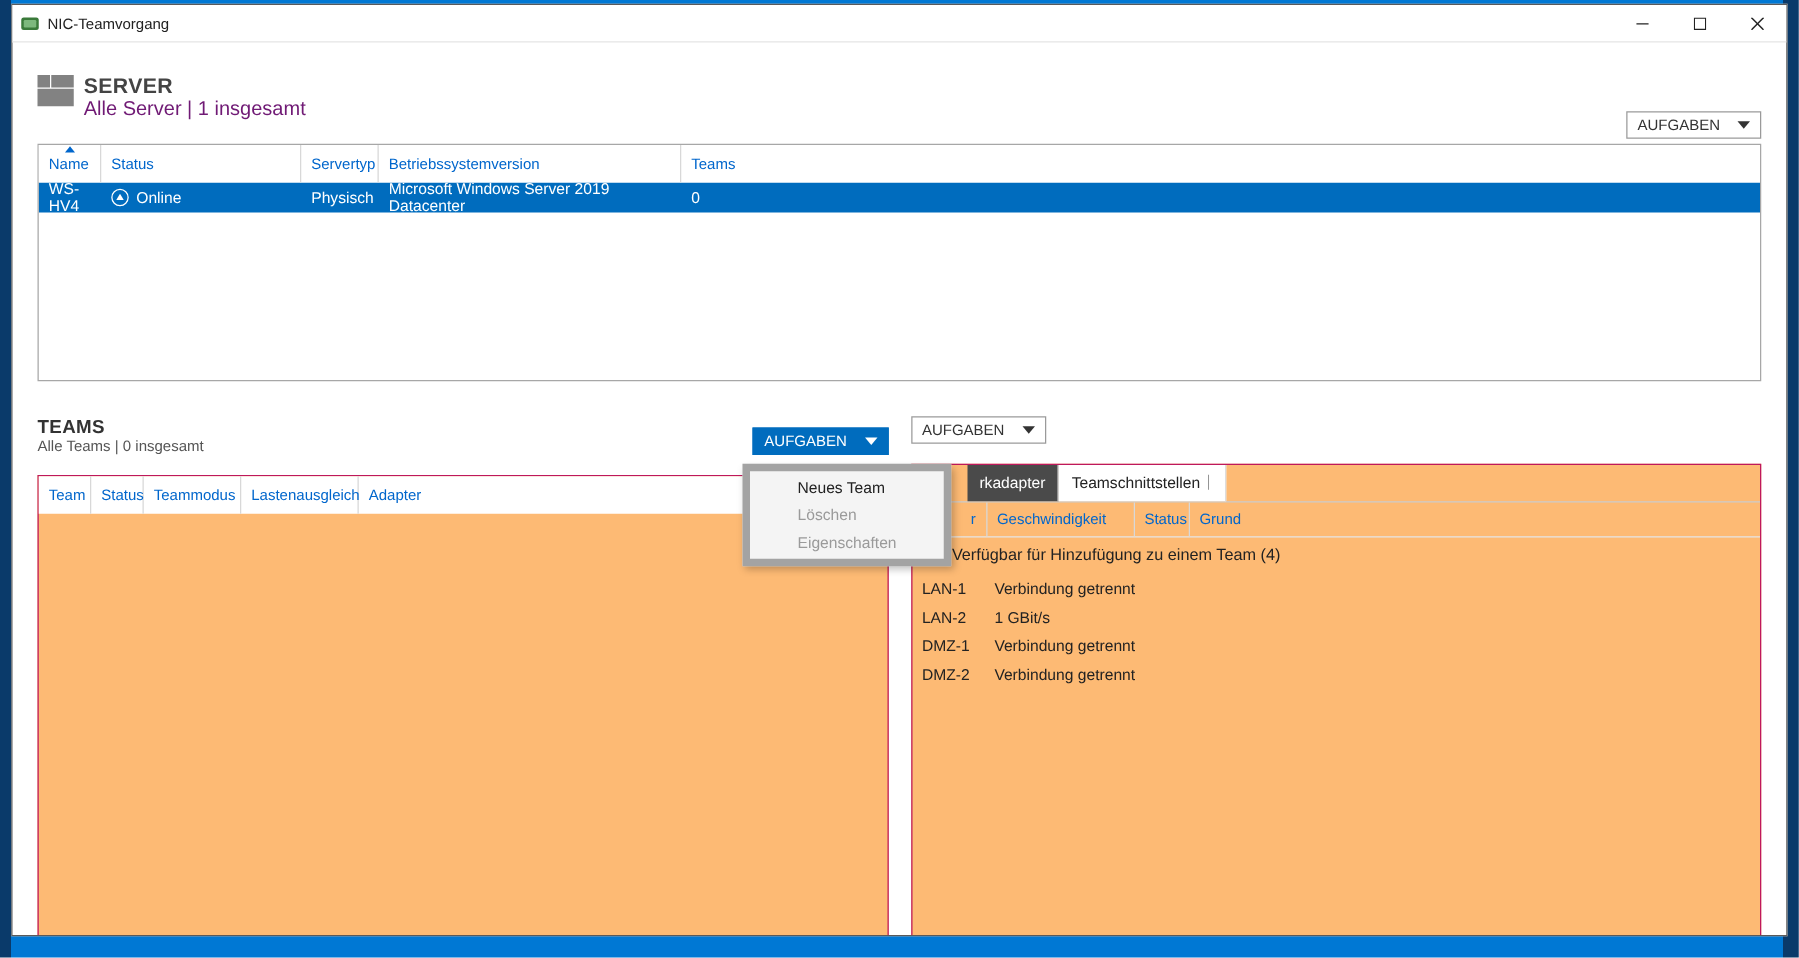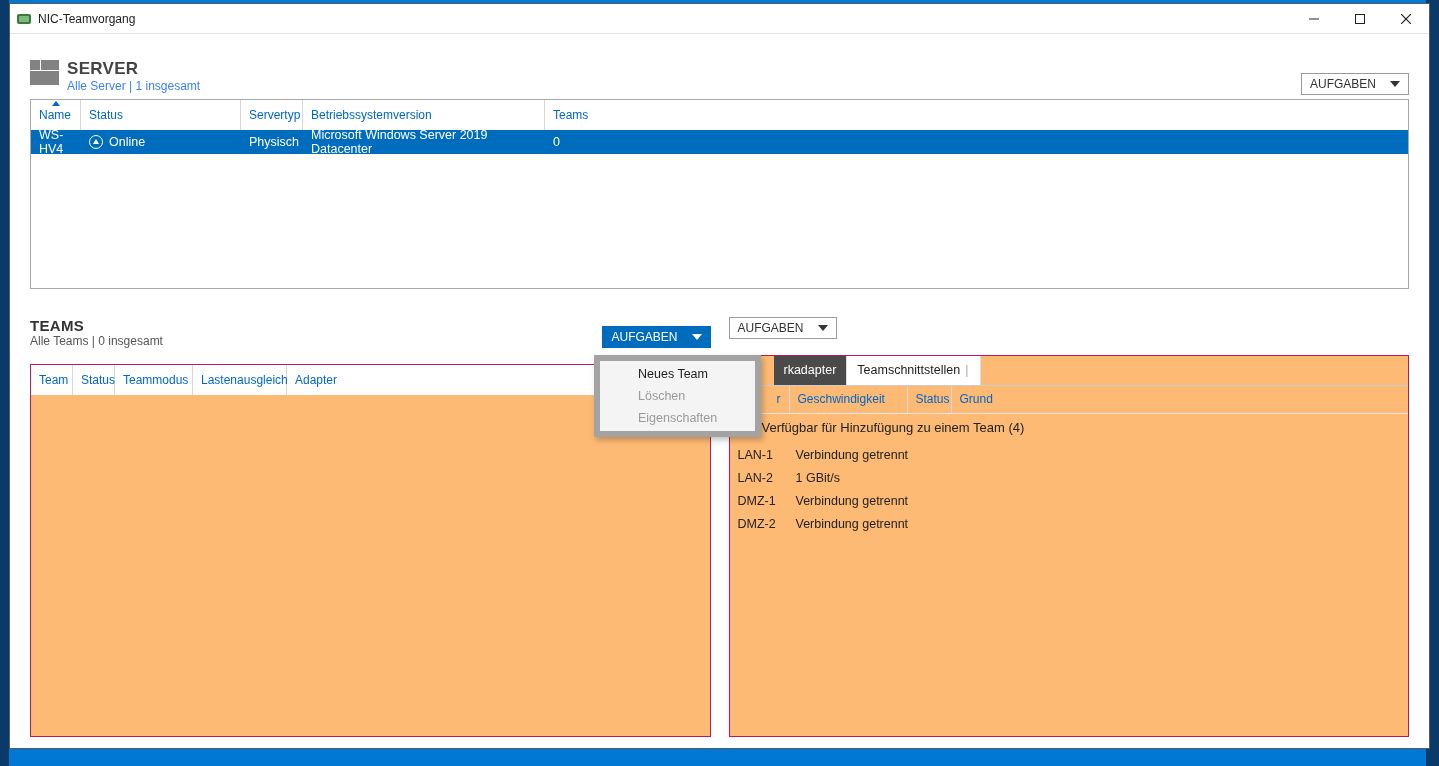--- a/index.html
+++ b/index.html
@@ -46,36 +46,36 @@
     flex: 1;
     padding: 26px 20px 14px 20px;
     position: relative;
     overflow: hidden;
   }
 
   
   .section-head {
     display: flex;
     align-items: flex-start;
-    margin-bottom: 2px;
+    margin-bottom: 14px;
   }
   .server-icon {
     display: grid;
     grid-template-columns: 10px 18px;
     grid-template-rows: 10px 14px;
     gap: 1px;
     margin-right: 8px;
   }
   .server-icon div { background: #828282; }
   .server-icon .sq1 { grid-column:1; grid-row:1; }
   .server-icon .sq2 { grid-column:2; grid-row:1; }
   .server-icon .sq3 { grid-column:1/3; grid-row:2; }
 
   .section-title { font-size: 17px; font-weight:600; color:#444; letter-spacing:.3px; line-height:1.1; }
-  .section-sub  { font-size: 12px; color:#3b82f6; }
+  .section-sub  { font-size: 16px; color:#701a75; }
 
   .tasks-btn {
     border:1px solid #9a9a9a;
     background:#fff;
     font-size:12px;
     color:#333;
     padding: 2px 8px;
     display:flex; align-items:center; gap:14px;
     cursor:default;
     height:22px;

